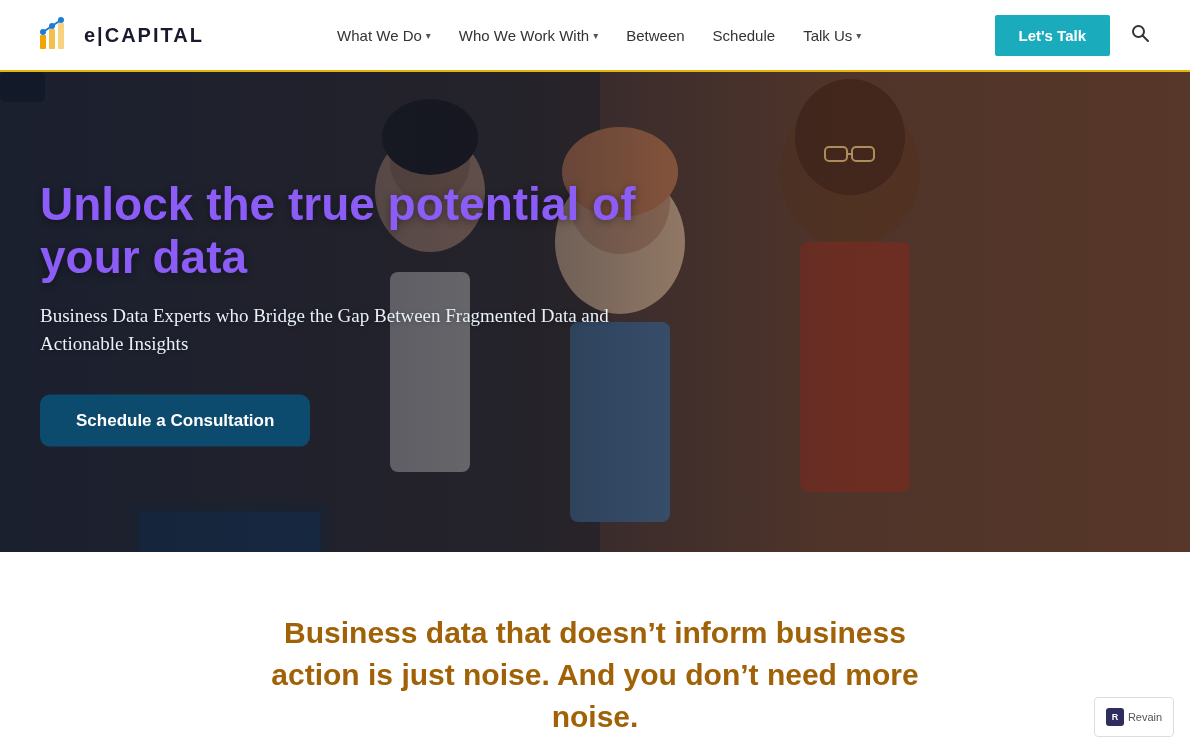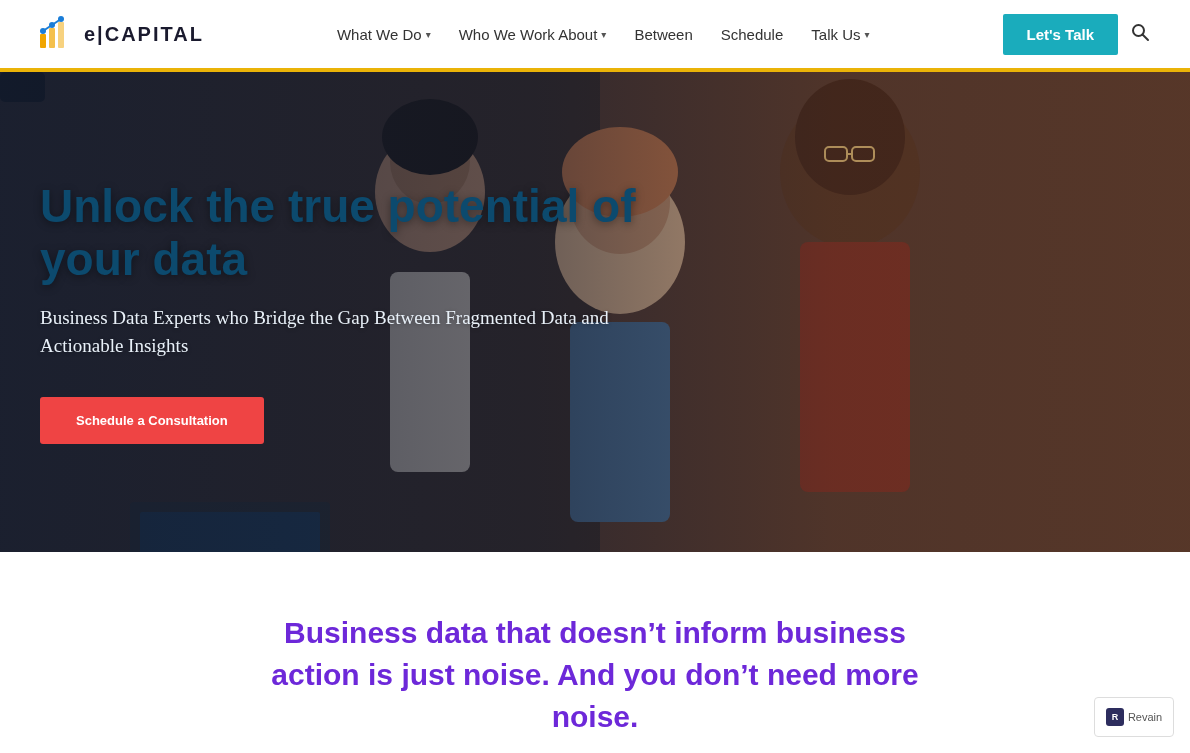--- a/index.html
+++ b/index.html
@@ -6,21 +6,21 @@
     body { font-family: 'Segoe UI', Arial, sans-serif; width: 1190px; overflow-x: hidden; }
 
     
     header {
       display: flex;
       align-items: center;
       justify-content: space-between;
       padding: 0 32px;
       height: 72px;
       background: #fff;
-      border-bottom: 4px solid #eab308;
+      border-bottom: 2px solid #eab308;
       position: relative;
       z-index: 10;
     }
     .logo-area {
       display: flex;
       align-items: center;
       gap: 8px;
       text-decoration: none;
     }
     .logo-icon {
@@ -48,21 +48,21 @@
       text-decoration: none;
       white-space: nowrap;
       font-weight: 500;
     }
     .nav-chevron {
       font-size: 10px;
       color: #555;
     }
     .nav-right {
       display: flex;
-      gap: 4px;
+      gap: 12px;
     }
     .lets-talk-btn {
       background: #1aacbc;
       color: #fff;
       border: none;
       padding: 12px 24px;
       font-size: 15px;
       font-weight: 600;
       cursor: pointer;
       border-radius: 2px;
@@ -126,56 +126,56 @@
       position: absolute;
       left: 40px;
       top: 50%;
       transform: translateY(-50%);
       z-index: 3;
       max-width: 640px;
     }
     .hero-title {
       font-size: 46px;
       font-weight: 800;
-      color: #0c4a6e;
+      color: #8b5cf6;
       line-height: 1.15;
       margin-bottom: 18px;
       text-shadow: 0 2px 8px rgba(0,0,0,0.4);
     }
     .hero-subtitle {
       font-size: 19px;
       color: #e8f0f8;
       line-height: 1.5;
       margin-bottom: 36px;
       font-weight: 400;
       text-shadow: 0 1px 4px rgba(0,0,0,0.3);
       font-family: Liberation Serif, serif;
     }
     .cta-btn {
-      background: #ef4444;
+      background: #0c4a6e;
       color: #fff;
       border: none;
       padding: 16px 36px;
-      font-size: 13px;
+      font-size: 17px;
       font-weight: 700;
       cursor: pointer;
-      border-radius: 3px;
+      border-radius: 10px;
       display: inline-block;
     }
 
     
     .below-hero {
       background: #fff;
       padding: 60px 40px 50px;
       text-align: center;
     }
     .below-hero-text {
       font-size: 30px;
       font-weight: 700;
-      color: #6d28d9;
+      color: #a16207;
       line-height: 1.4;
       max-width: 700px;
       margin: 0 auto;
     }
 
     
     .revain-badge {
       position: fixed;
       bottom: 16px;
       right: 16px;
@@ -223,21 +223,21 @@
     </svg>
     <span class="logo-text">e|CAPITAL</span>
   </a>
 
   <nav>
     <a class="nav-item" href="#">
       <span>What We Do</span>
       <span class="nav-chevron">▾</span>
     </a>
     <a class="nav-item" href="#">
-      <span>Who We Work About</span>
+      <span>Who We Work With</span>
       <span class="nav-chevron">▾</span>
     </a>
     <a class="nav-item" href="#">
       <span>Between</span>
     </a>
     <a class="nav-item" href="#">
       <span>Schedule</span>
     </a>
     <a class="nav-item" href="#">
       <span>Talk Us</span>

